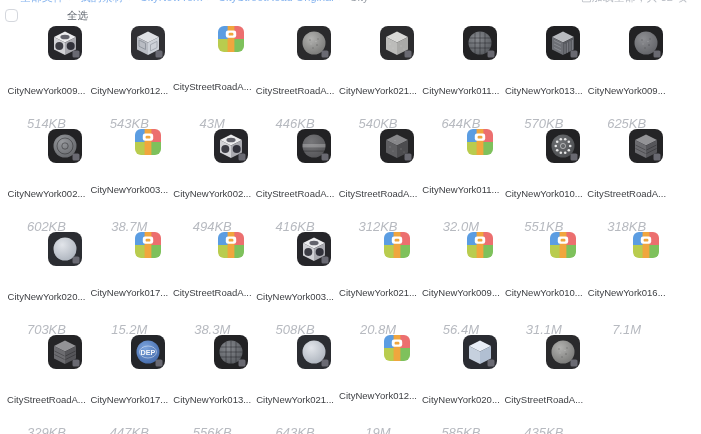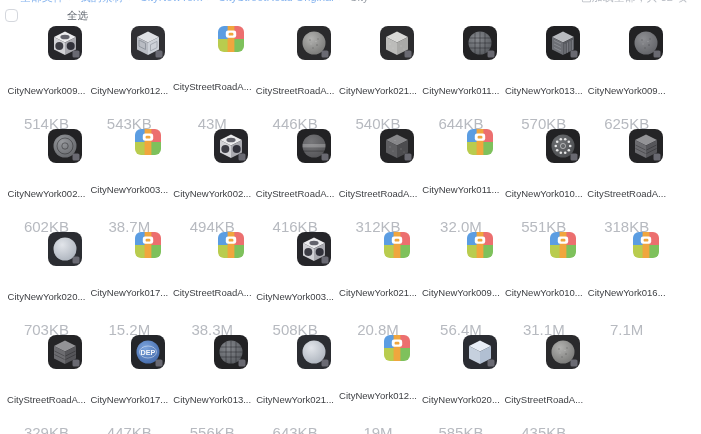--- a/index.html
+++ b/index.html
@@ -19,21 +19,21 @@
   .selectbar{display:flex;align-items:center;height:21px;padding-left:5px;gap:40px;}
   .checkbox{width:13px;height:13px;border:1px solid #d4d7dd;border-radius:4px;background:#fff;box-sizing:border-box;cursor:pointer;}
   .selectbar-label{font-size:10.5px;color:#5c626b;margin-left:9px;}
 
   .grid{display:grid;grid-template-columns:repeat(8,82.9px);grid-auto-rows:103px;padding-left:5px;}
   .cell{display:flex;flex-direction:column;align-items:center;justify-content:space-between;cursor:pointer;}
   .thumb{height:34px;display:flex;align-items:center;justify-content:center;margin-bottom:6px;padding-left:38px;}
   .thumb.small{height:26px;}
   .thumb svg{display:block;}
   .fname{font-size:9.5px;color:#3c3e42;line-height:11px;margin-bottom:2.5px;max-width:80px;white-space:nowrap;overflow:hidden;text-align:center;}
-  .fsize{font-size:15px;color:#b7bac0;line-height:11px;text-align:center;}
+  .fsize{font-size:13px;color:#b7bac0;line-height:11px;text-align:center;font-style:italic;}
 </style>
 </head>
 <body>
 
 <div class="topbar">
   <div class="topbar-inner"><span class="bc-link">全部文件</span><span class="bc-sep">&gt;</span><span class="bc-link">我的素材</span><span class="bc-sep">&gt;</span><span class="bc-link">CityNewYork</span><span class="bc-sep">&gt;</span><span class="bc-link">CityStreetRoad Original</span><span class="bc-sep">&gt;</span><span class="bc-cur">City</span></div>
   <div class="status">已加载全部，共 32 项</div>
 </div>
 
 <div class="selectbar">

